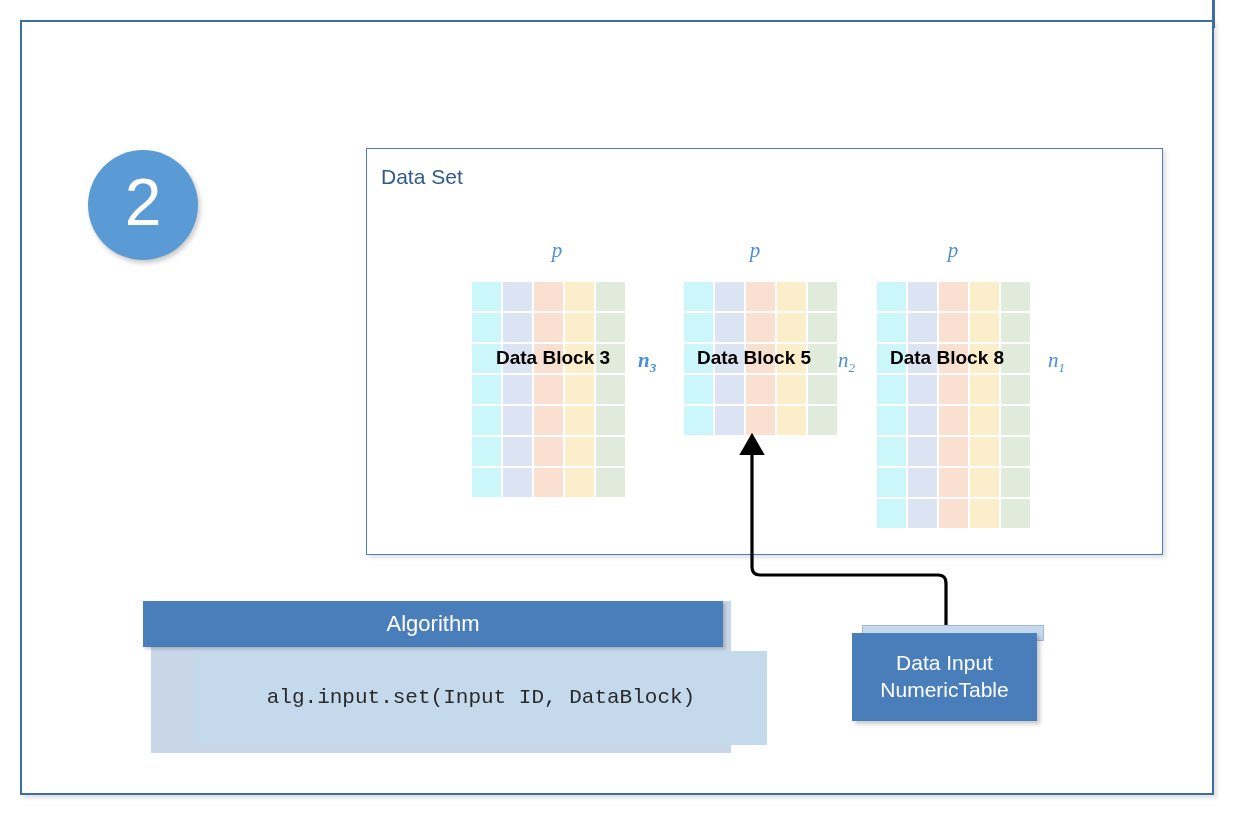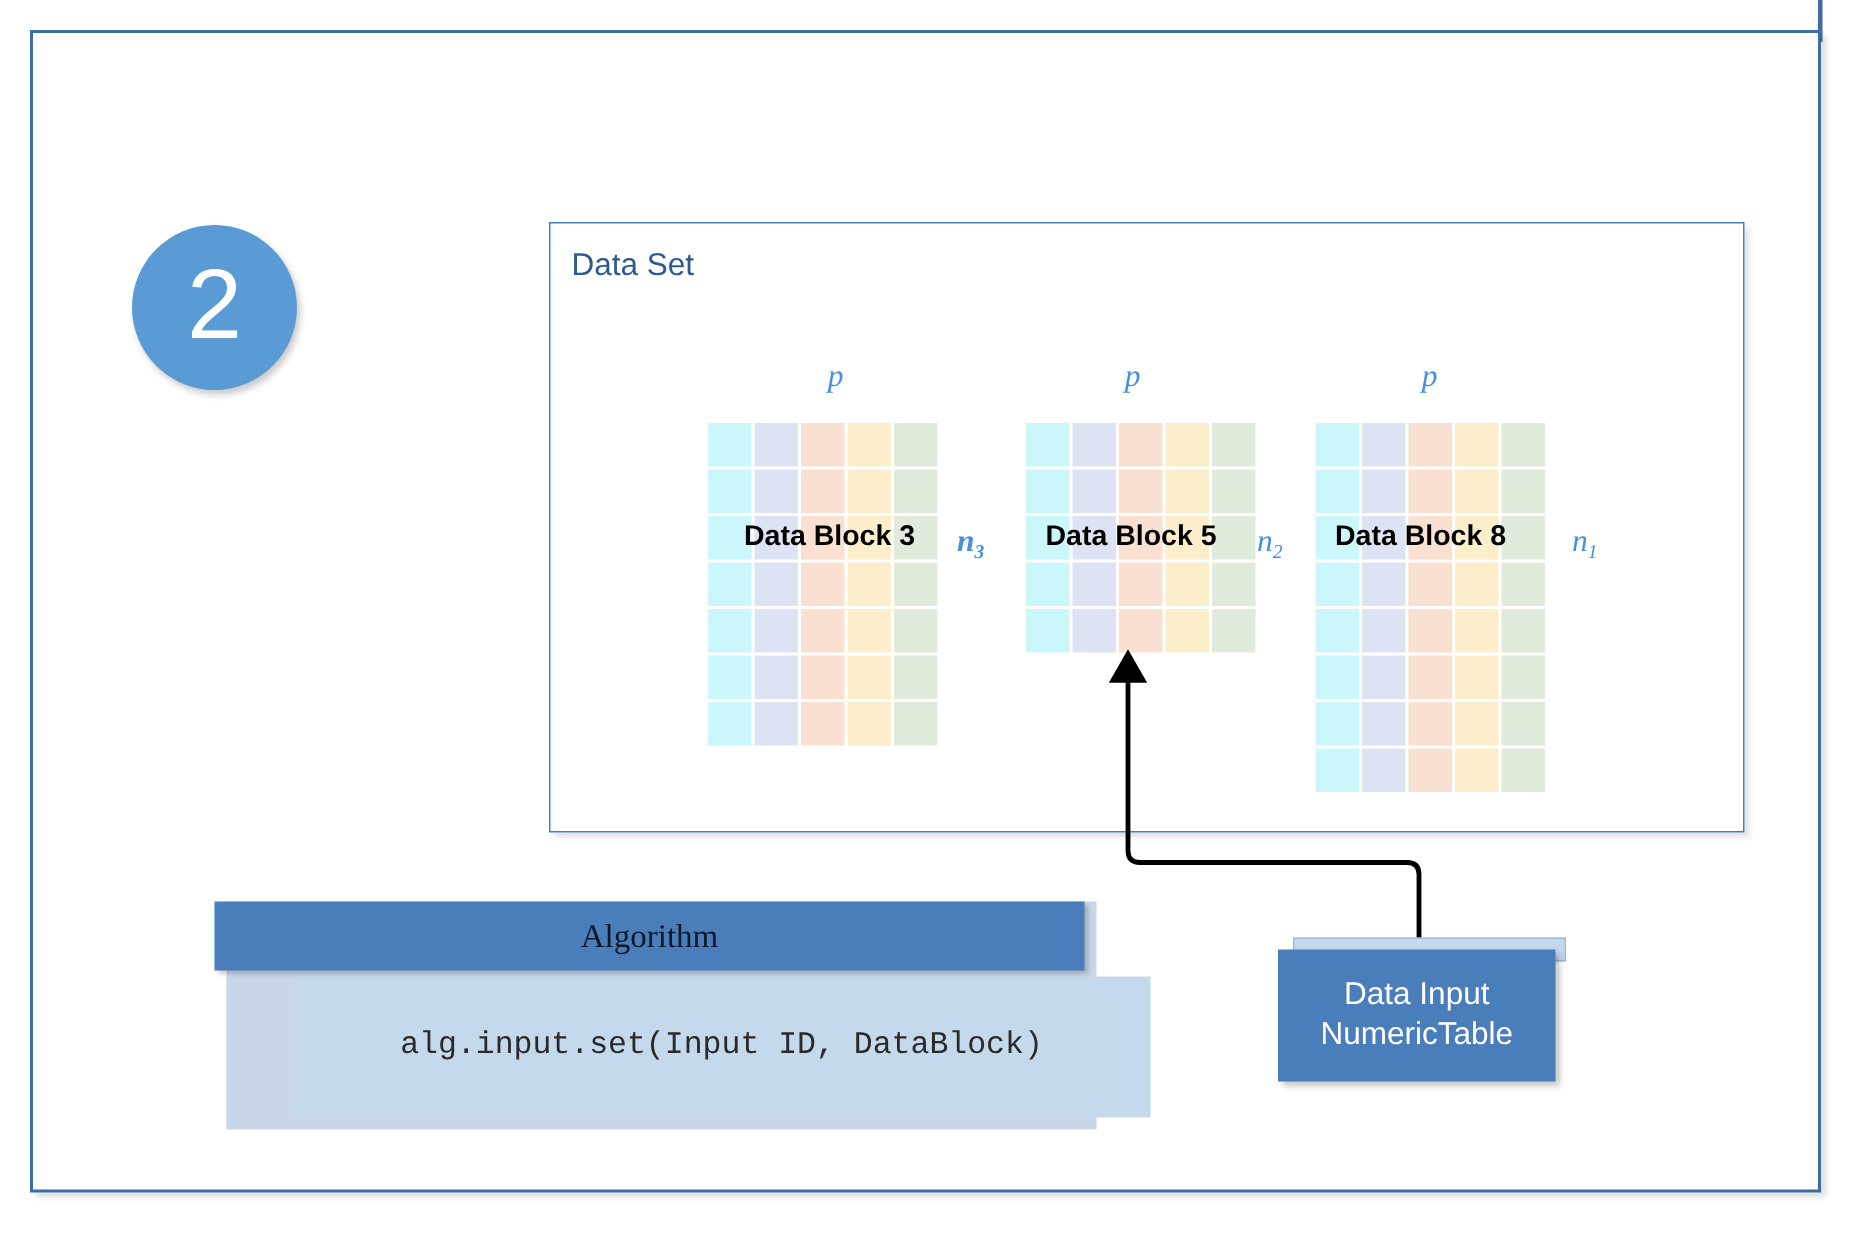--- a/index.html
+++ b/index.html
@@ -149,23 +149,23 @@
     top: 4px;
     width: 580px;
     height: 46px;
     background: #4A7EBB;
     display: flex;
     align-items: center;
     justify-content: center;
     box-shadow: 2px 2px 3px rgba(0,0,0,0.2);
   }
   #algorithm-header .label {
-    color: #0f172a;
+    color: #ffffff;
     font-size: 22px;
-    font-family: Liberation Serif, serif;
+    font-family: Liberation Sans, sans-serif;
   }
   #algorithm-body {
     position: absolute;
     left: 8px;
     top: 54px;
     width: 572px;
     height: 94px;
     background: #C5D9EC;
     display: flex;
     flex-direction: column;

